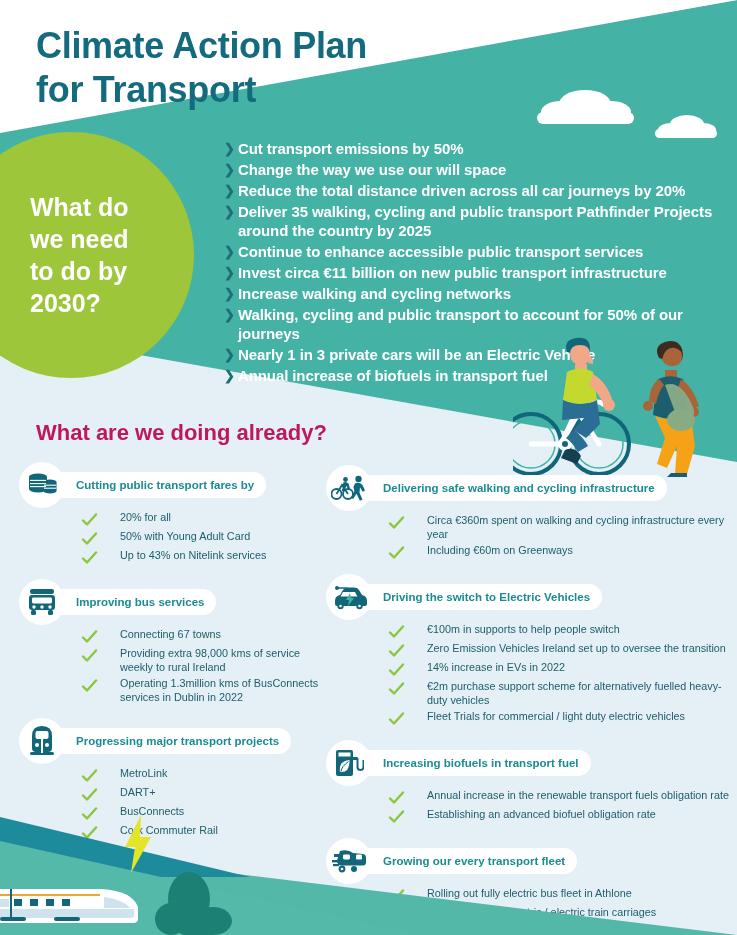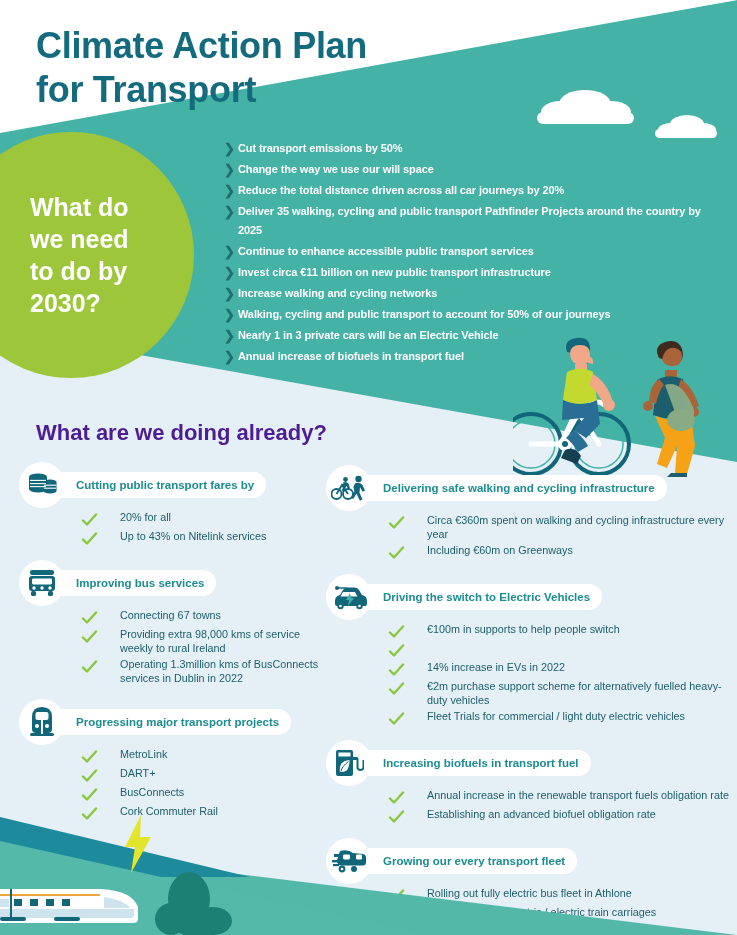--- a/index.html
+++ b/index.html
@@ -100,29 +100,29 @@
   .goal-chev {
     flex: 0 0 auto;
     color: #1f6f72;
     font-size: 13px; font-weight: bold;
     line-height: 19px;
     width: 14px;
     text-align: left;
   }
   .goal-text {
     color: #ffffff;
-    font-size: 11px; font-weight: bold;
+    font-size: 15px; font-weight: bold;
     line-height: 19px;
     letter-spacing: -0.1px;
   }
 
   
   .section-heading {
     position: absolute; left: 36px; top: 420px;
-    color: #4c1d95;
+    color: #be185d;
     font-size: 22px; font-weight: bold;
   }
 
   
   .col-left  { position: absolute; left: 19px;  top: 462px; width: 300px; }
   .col-right { position: absolute; left: 326px; top: 465px; width: 405px; }
 
   .card { position: relative; margin-bottom: 14px; }
 
   .card-head {
@@ -321,20 +321,26 @@
           <div class="bullet">
             <span class="tick"><svg viewBox="0 0 17 14" width="17" height="14">
                 <path d="M2 7.5 L6 11.5 L15 1.5" stroke="#8cc63e" stroke-width="2.4" fill="none" stroke-linecap="round" stroke-linejoin="round"></path>
               </svg></span>
             <span class="bullet-text">20% for all</span>
           </div>
           <div class="bullet">
             <span class="tick"><svg viewBox="0 0 17 14" width="17" height="14">
                 <path d="M2 7.5 L6 11.5 L15 1.5" stroke="#8cc63e" stroke-width="2.4" fill="none" stroke-linecap="round" stroke-linejoin="round"></path>
               </svg></span>
+            <span class="bullet-text">50% with Young Adult Card</span>
+          </div>
+          <div class="bullet">
+            <span class="tick"><svg viewBox="0 0 17 14" width="17" height="14">
+                <path d="M2 7.5 L6 11.5 L15 1.5" stroke="#8cc63e" stroke-width="2.4" fill="none" stroke-linecap="round" stroke-linejoin="round"></path>
+              </svg></span>
             <span class="bullet-text">Up to 43% on Nitelink services</span>
           </div>
         </div>
       </div>
       <div class="card">
         <div class="card-head">
           <div class="icon-circle">
             <svg width="30" height="28" viewBox="0 0 30 28">
               <g fill="#12667a">
                 <rect x="3" y="1" width="24" height="5" rx="2.2"></rect>
@@ -473,20 +479,21 @@
           <div class="bullet">
             <span class="tick"><svg viewBox="0 0 17 14" width="17" height="14">
                 <path d="M2 7.5 L6 11.5 L15 1.5" stroke="#8cc63e" stroke-width="2.4" fill="none" stroke-linecap="round" stroke-linejoin="round"></path>
               </svg></span>
             <span class="bullet-text">€100m in supports to help people switch</span>
           </div>
           <div class="bullet">
             <span class="tick"><svg viewBox="0 0 17 14" width="17" height="14">
                 <path d="M2 7.5 L6 11.5 L15 1.5" stroke="#8cc63e" stroke-width="2.4" fill="none" stroke-linecap="round" stroke-linejoin="round"></path>
               </svg></span>
+            <span class="bullet-text">Zero Emission Vehicles Ireland set up to oversee the transition</span>
           </div>
           <div class="bullet">
             <span class="tick"><svg viewBox="0 0 17 14" width="17" height="14">
                 <path d="M2 7.5 L6 11.5 L15 1.5" stroke="#8cc63e" stroke-width="2.4" fill="none" stroke-linecap="round" stroke-linejoin="round"></path>
               </svg></span>
             <span class="bullet-text">14% increase in EVs in 2022</span>
           </div>
           <div class="bullet">
             <span class="tick"><svg viewBox="0 0 17 14" width="17" height="14">
                 <path d="M2 7.5 L6 11.5 L15 1.5" stroke="#8cc63e" stroke-width="2.4" fill="none" stroke-linecap="round" stroke-linejoin="round"></path>

